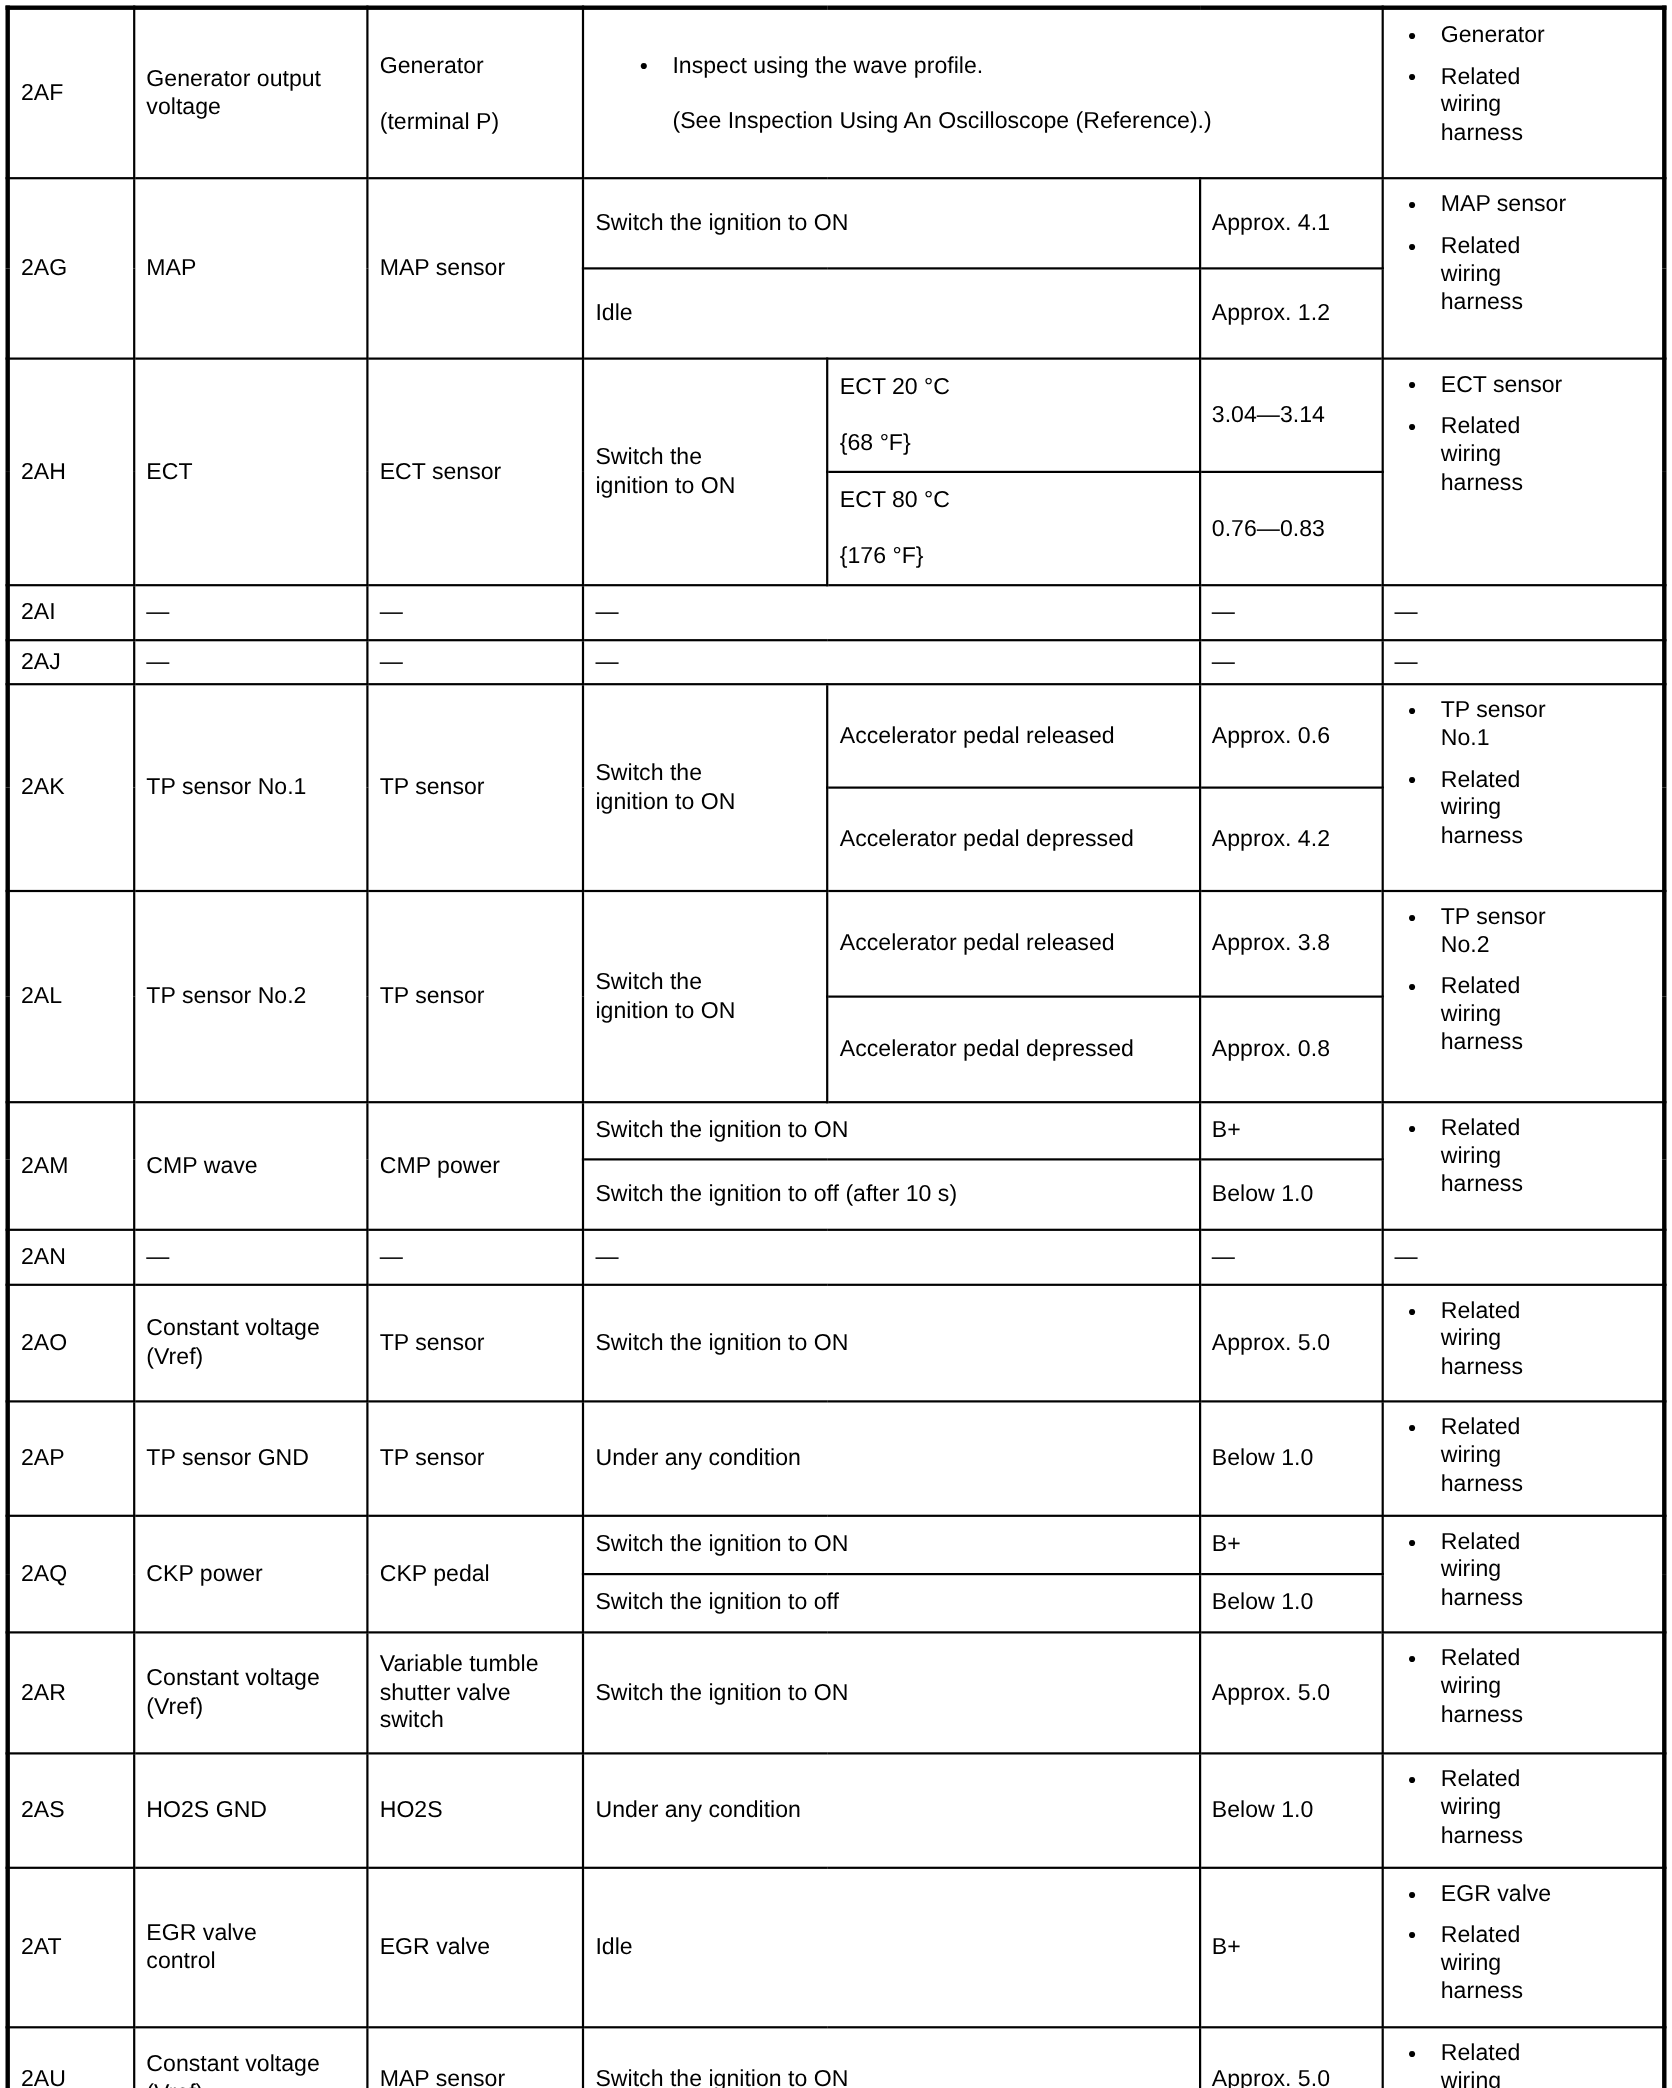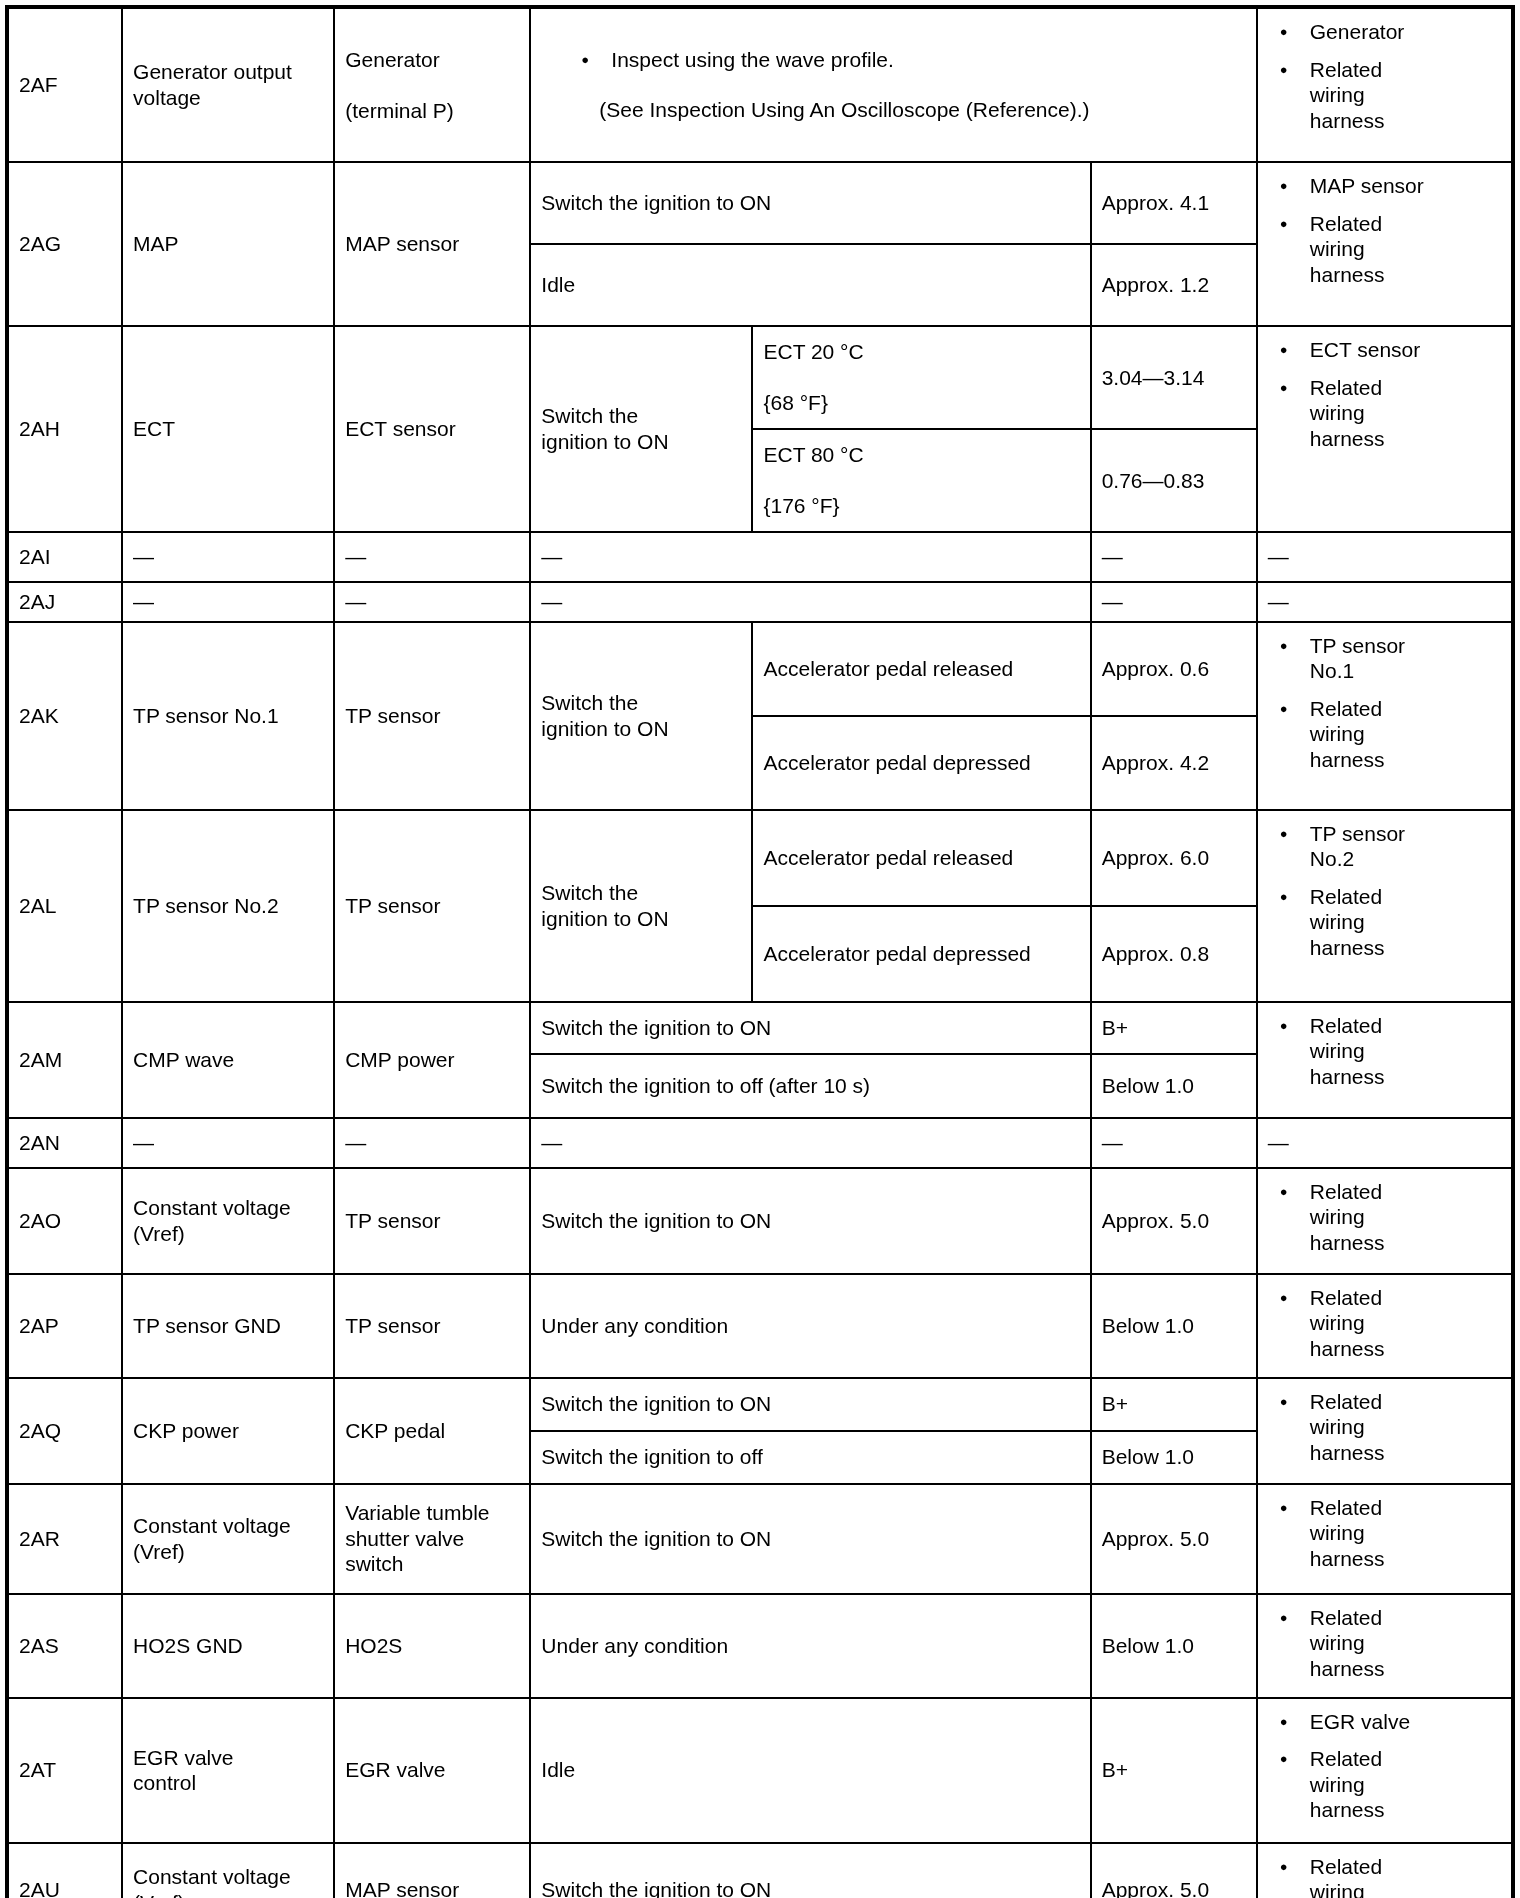--- a/index.html
+++ b/index.html
@@ -38,21 +38,21 @@
     padding-left: 22px;
   }
   td.rel-dash { vertical-align: middle; }
   .li { display: flex; align-items: flex-start; margin: 0 0 12px 0; }
   .li:last-child { margin-bottom: 0; }
   .bu { flex: 0 0 30px; font-size: 13px; line-height: 25px; }
   .lt { white-space: pre-line; }
   
   td.inspect { padding-left: 50px; vertical-align: middle; }
   td.inspect .li { margin-bottom: 0; }
-  .note { margin-left: 18px; margin-top: 24px; }
+  .note { margin-left: 30px; margin-top: 24px; }
 </style>
 </head>
 <body>
 
 <div class="page">
 <table class="spec">
   <colgroup>
     <col style="width:115px">
         <col style="width:212px">
         <col style="width:196px">
@@ -190,21 +190,21 @@
     <td>Approx. 4.2</td>
   </tr>
 
   <tr style="height:96px">
     <td rowspan="2">2AL</td>
     <td rowspan="2">TP sensor No.2</td>
     <td rowspan="2">TP sensor</td>
     <td class="pre" rowspan="2">Switch the
 ignition to ON</td>
     <td>Accelerator pedal released</td>
-    <td>Approx. 6.0</td>
+    <td>Approx. 3.8</td>
     <td class="rel" rowspan="2">
       <div class="li">
               <span class="bu">●</span>
               <span class="lt">TP sensor
 No.2</span>
             </div>
       <div class="li">
               <span class="bu">●</span>
               <span class="lt">Related
 wiring

